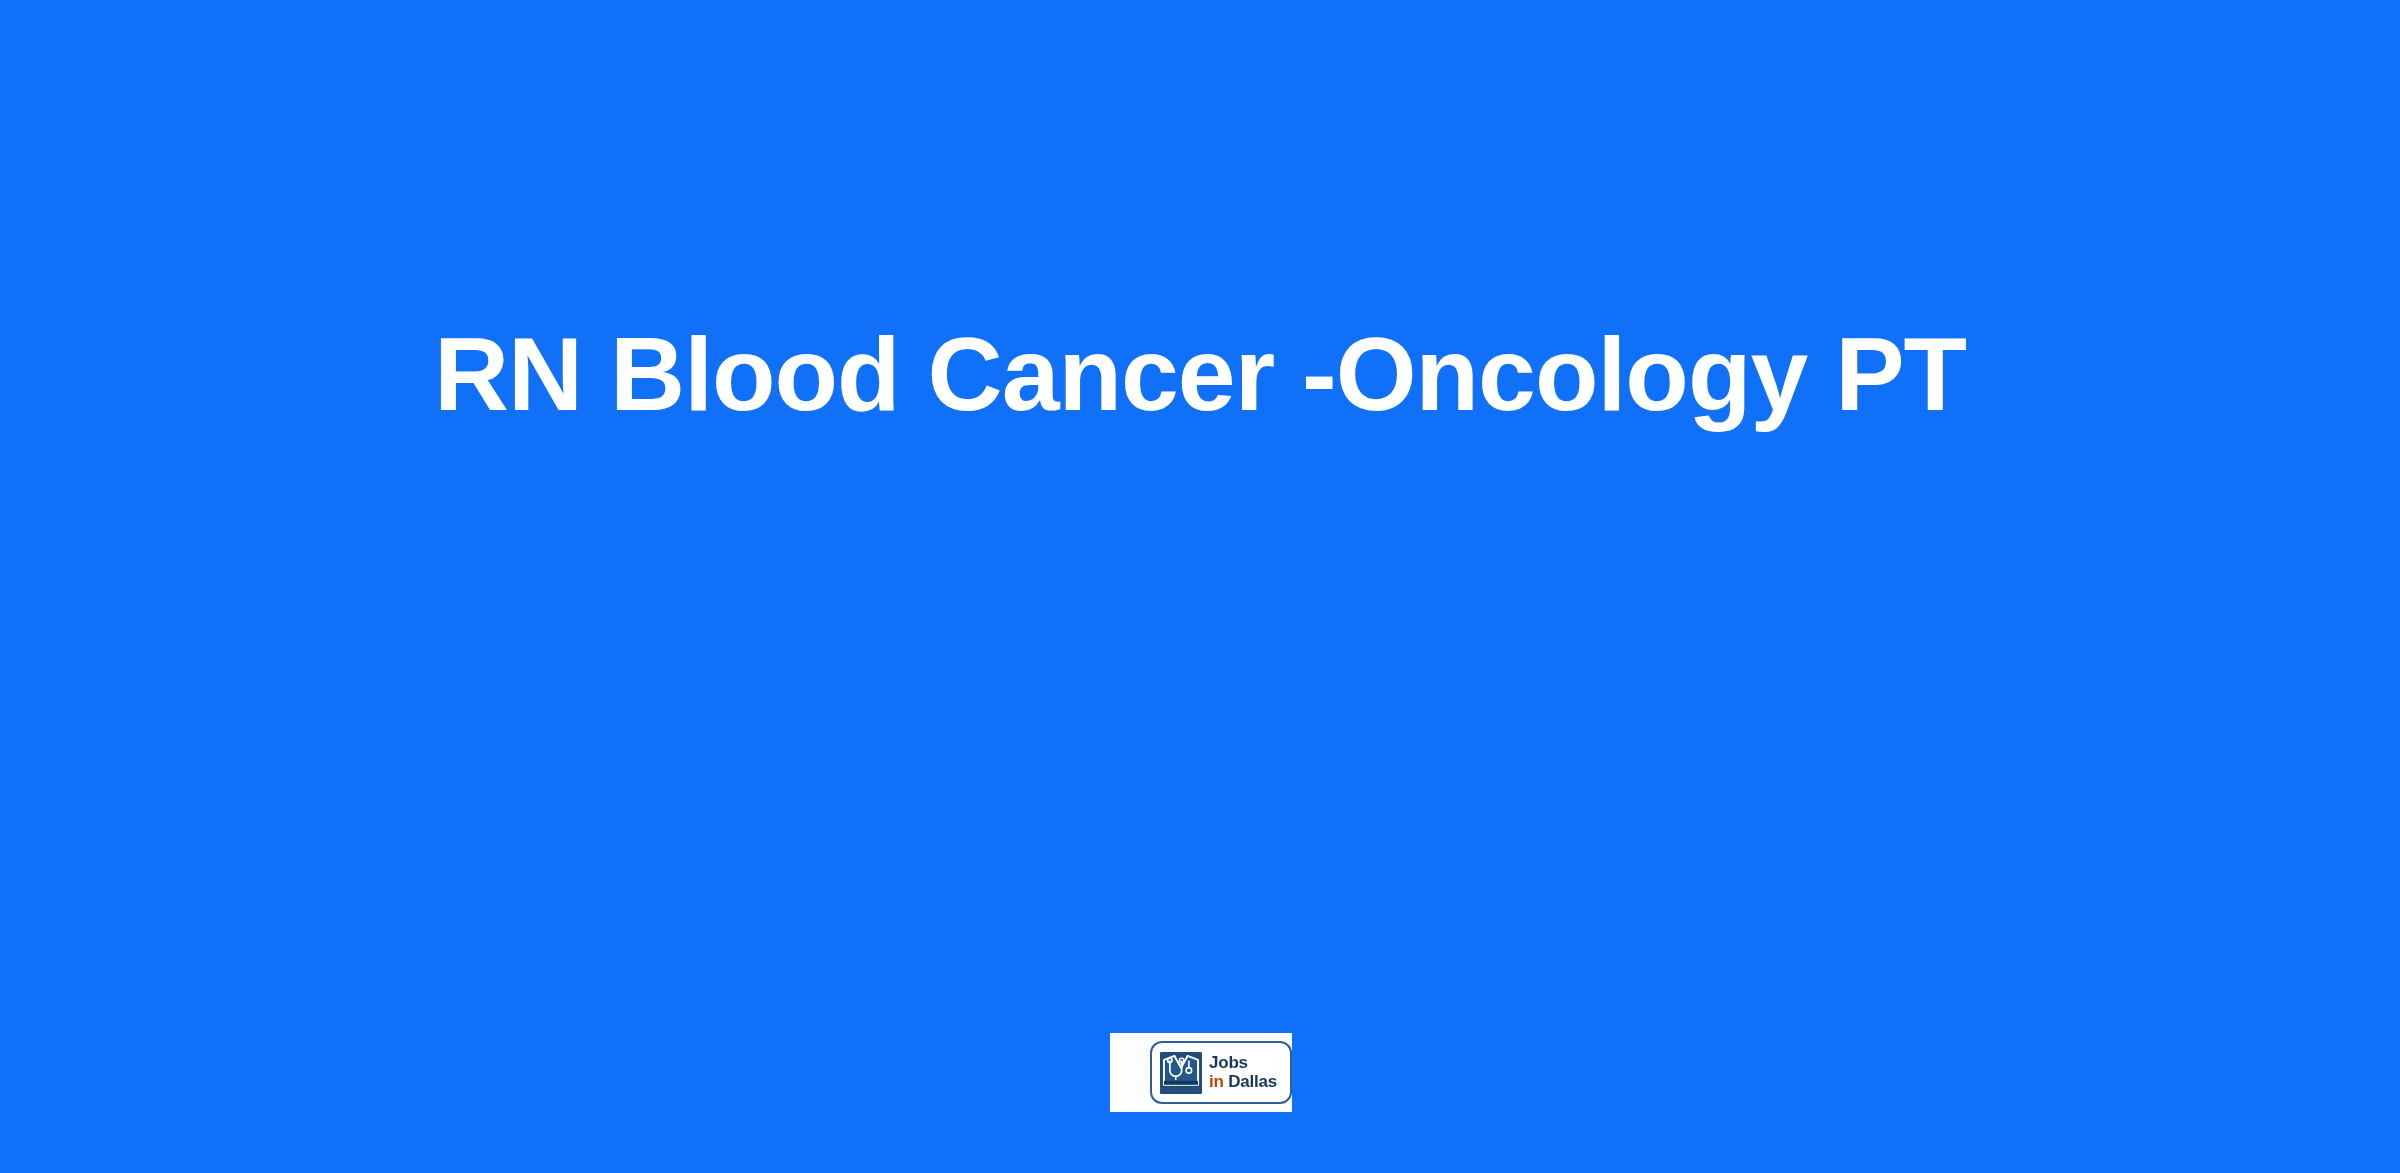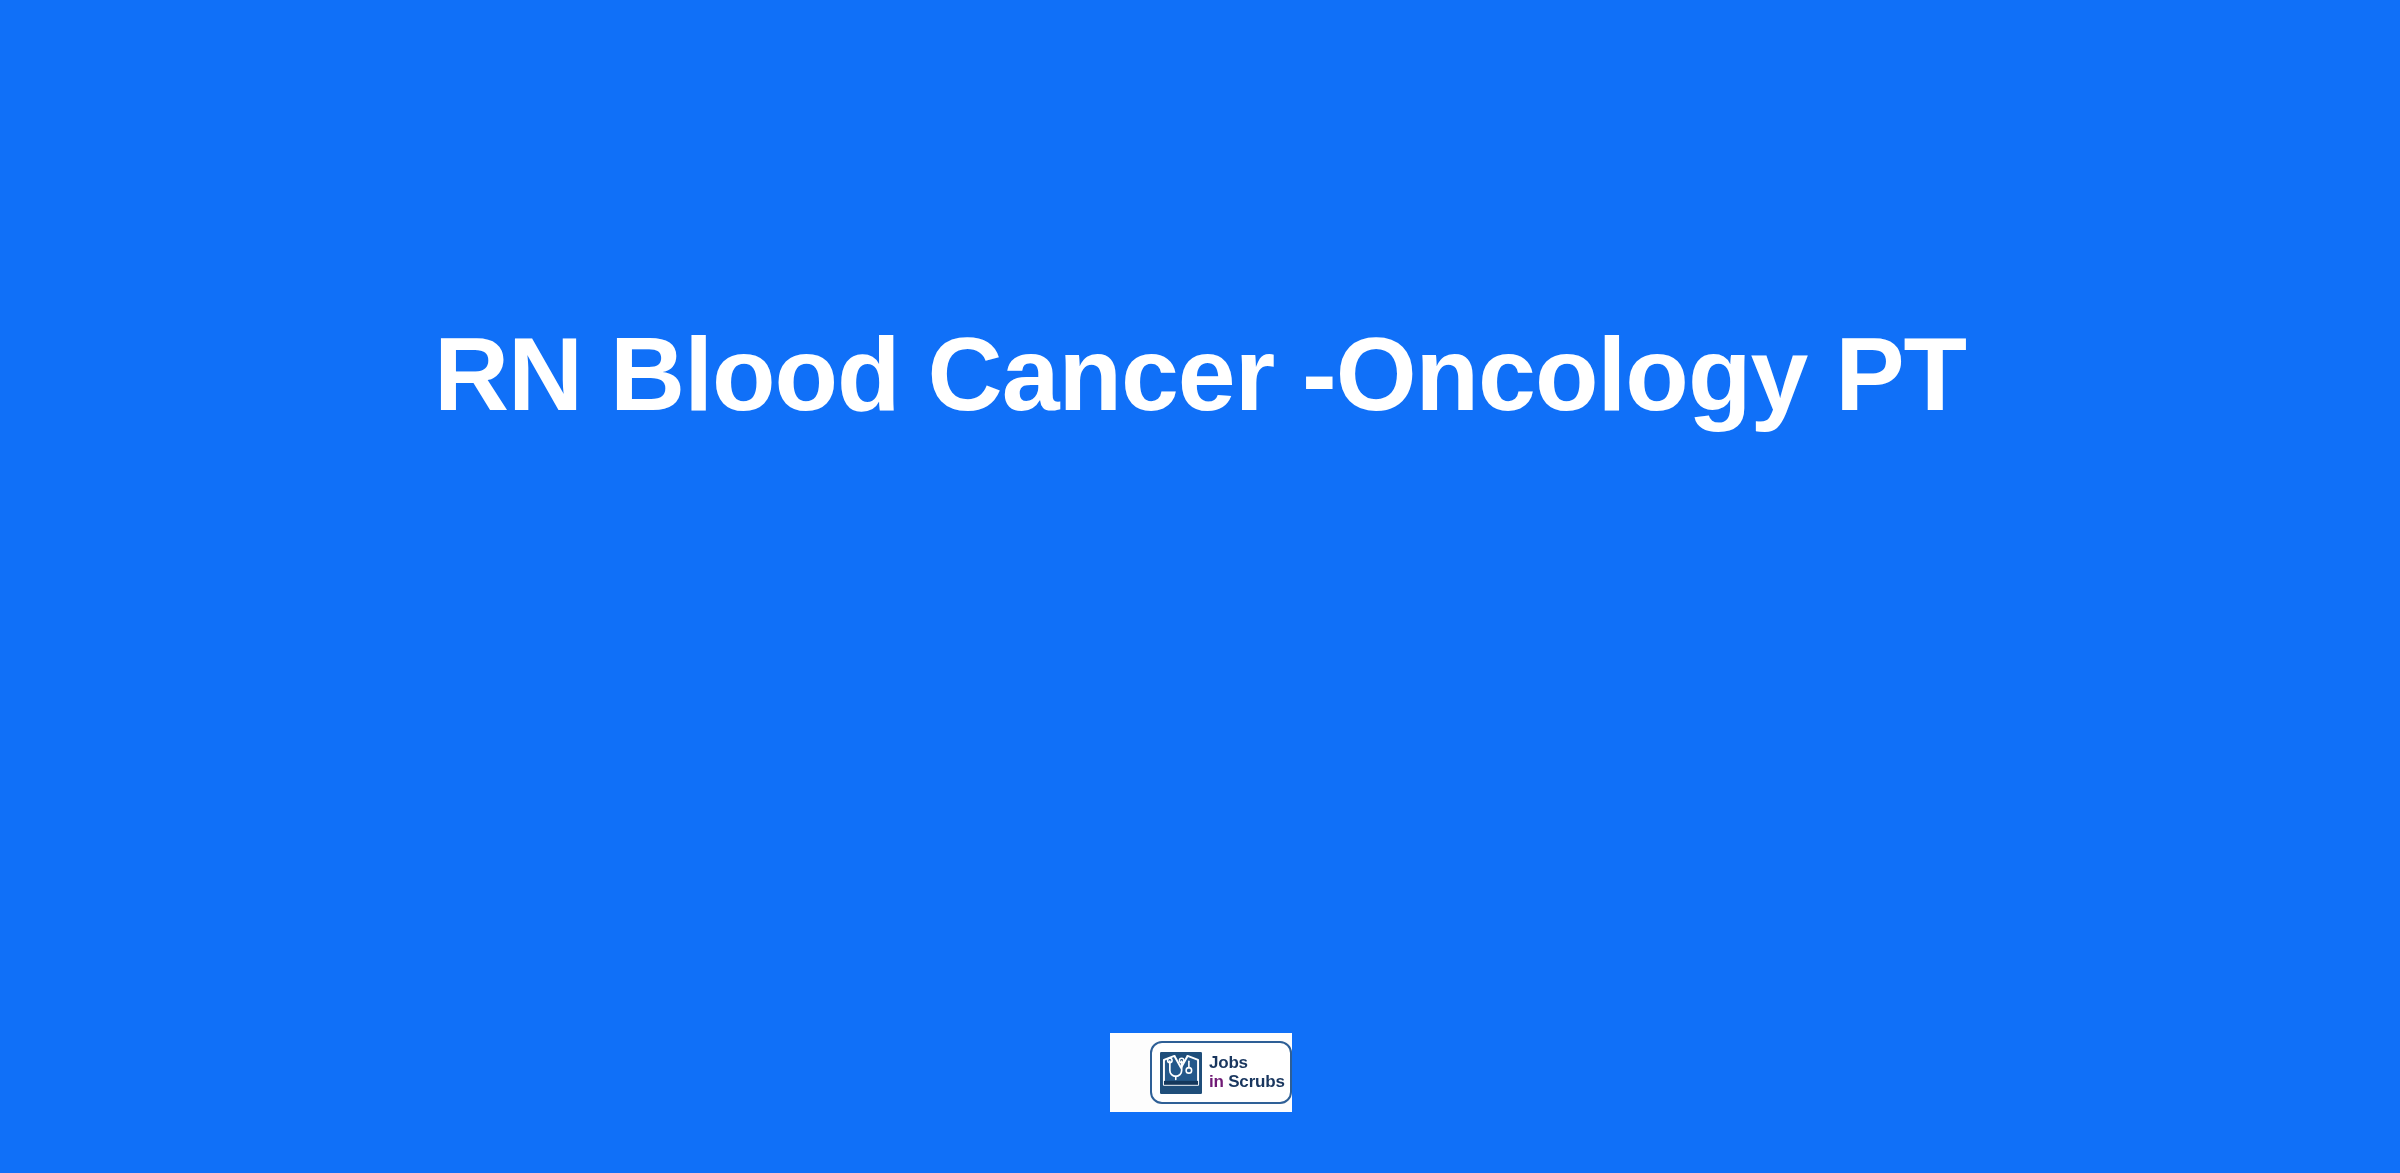--- a/index.html
+++ b/index.html
@@ -115,21 +115,21 @@
   .logo-line {
     font-family: "Liberation Sans", sans-serif;
     font-weight: bold;
     font-size: 17px;
     color: #19365e;
     white-space: nowrap;
     letter-spacing: -0.2px;
   }
 
   .logo-in {
-    color: #701a75;
+    color: #c2410c;
   }
 </style>
 </head>
 <body>
 
 <div class="slide">
 
   <div class="content-block">
 
     <h1 class="job-title">RN Blood Cancer -Oncology PT</h1>
@@ -158,19 +158,19 @@
 
         <path d="M24 37 L24 42" fill="none" stroke="#ffffff" stroke-width="2.4" stroke-linecap="round"></path>
         <circle cx="44" cy="28" r="4.2" fill="none" stroke="#ffffff" stroke-width="2.4"></circle>
         <path d="M44 24 L44 14" fill="none" stroke="#ffffff" stroke-width="2.4" stroke-linecap="round"></path>
 
         <rect x="6" y="44" width="52" height="6" fill="#14385c"></rect>
       </svg>
 
       <div class="logo-wordmark">
         <span class="logo-line">Jobs</span>
-        <span class="logo-line"><span class="logo-in">in </span><span>Scrubs</span></span>
+        <span class="logo-line"><span class="logo-in">in </span><span>Dallas</span></span>
       </div>
 
     </div>
   </div>
 
 </div>
 
 </body></html>

